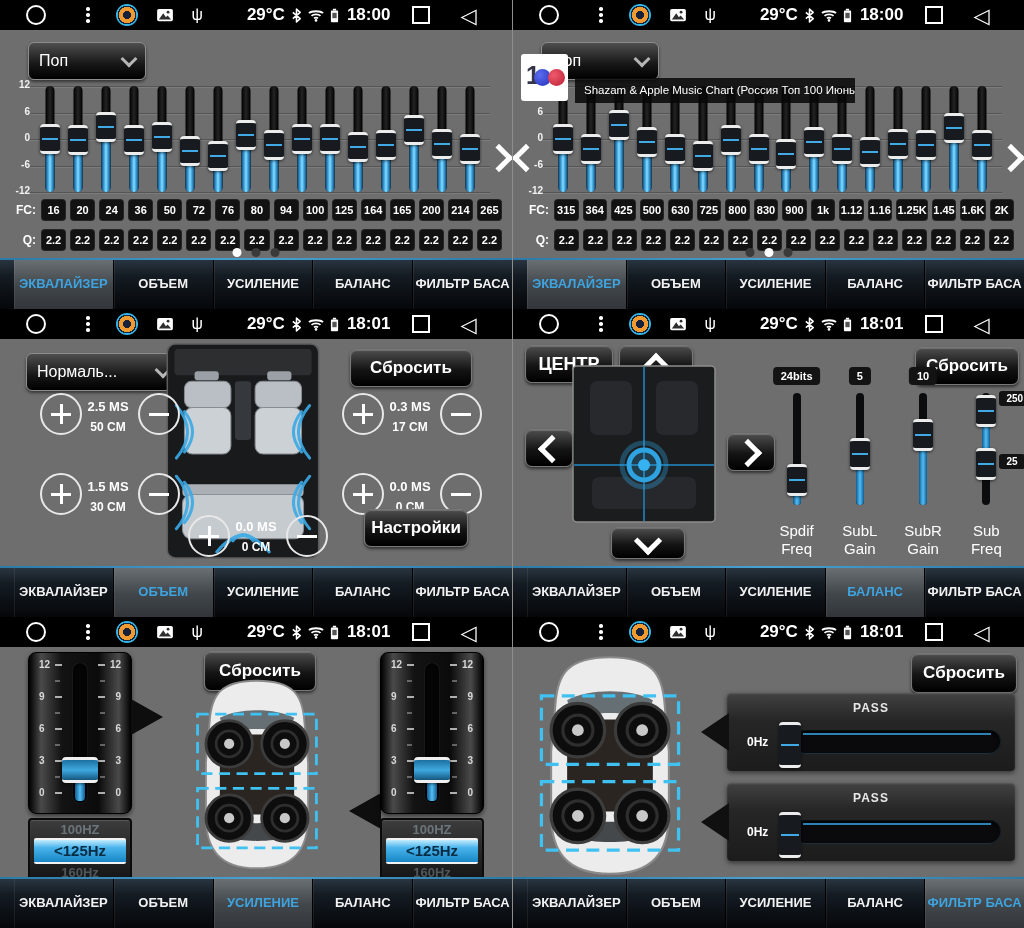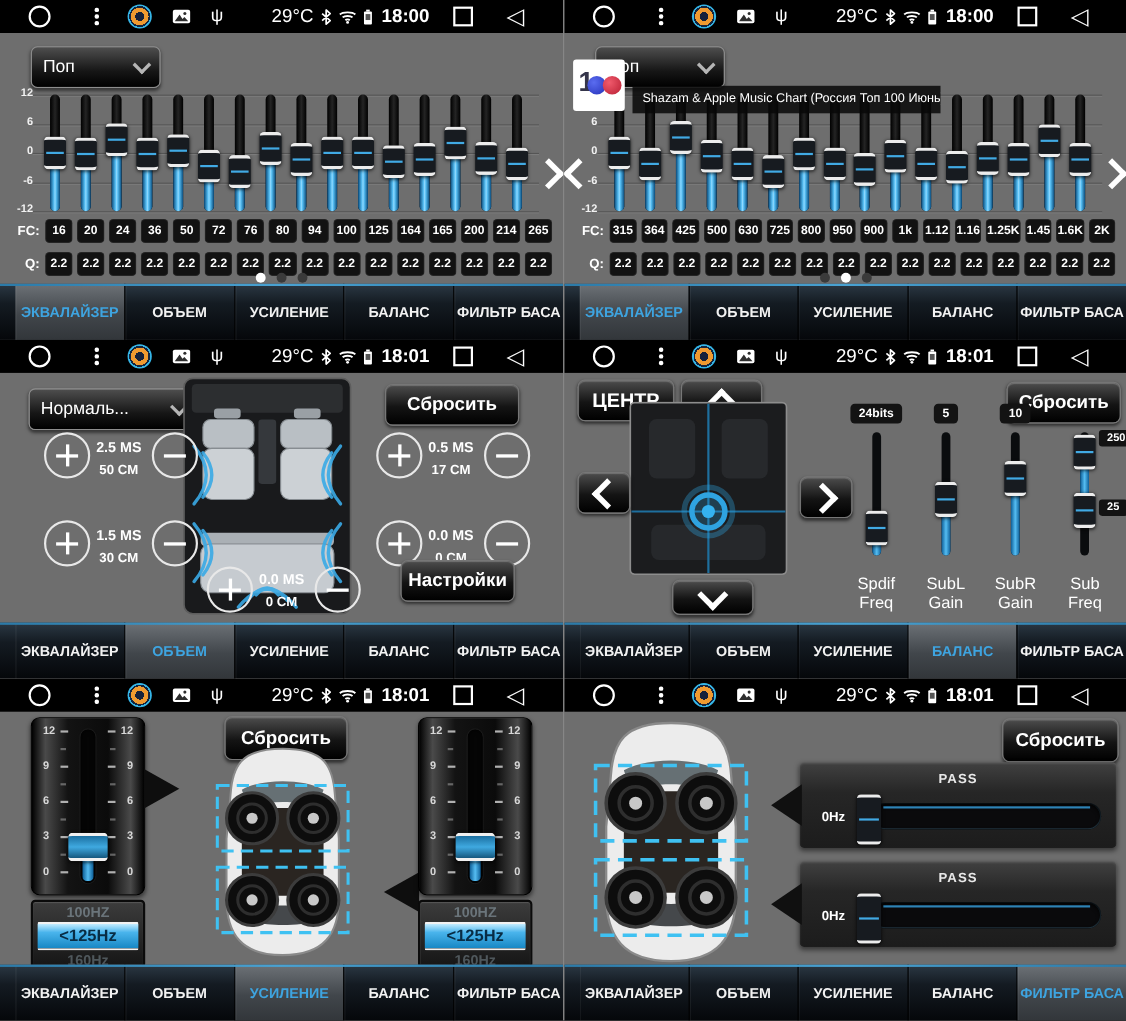--- a/index.html
+++ b/index.html
@@ -11,21 +11,21 @@
   
   .statusbar{position:absolute;top:0;left:0;right:0;height:30px;background:#000;display:flex;
              align-items:center;color:#fff;z-index:3;}
   .sb-circle{width:16px;height:16px;border:2.5px solid #fff;border-radius:50%;margin-left:26px;flex:none;}
   .sb-dots{margin-left:40px;display:flex;flex-direction:column;gap:2.5px;flex:none;}
   .sb-dots i{width:3.5px;height:3.5px;background:#fff;border-radius:50%;}
   .sb-logo{margin-left:26px;width:22px;height:22px;border-radius:50%;flex:none;
      background:radial-gradient(circle at 50% 50%, #16213b 0 4px, #f09a30 4px 8px, #142640 8px 9.5px, #35b6e8 9.5px);}
   .sb-gallery{margin-left:18px;flex:none;}
   .sb-usb{margin-left:18px;font-size:16px;flex:none;}
-  .sb-temp{margin-left:44px;font-size:17px;font-weight:normal;flex:none;}
+  .sb-temp{margin-left:44px;font-size:17px;font-weight:bold;flex:none;}
   .sb-ic{margin-left:6px;flex:none;}
   .sb-time{margin-left:8px;font-size:17px;font-weight:bold;flex:none;}
   .sb-square{width:14px;height:14px;border:2.5px solid #fff;margin-left:22px;flex:none;}
   .sb-back{margin-left:30px;font-size:21px;line-height:1;flex:none;}
 
   
   .tabbar{position:absolute;left:0;right:0;bottom:0;height:51px;display:flex;z-index:3;
           background:linear-gradient(180deg,#2b3844 0%,#141b22 35%,#05070a 100%);padding-left:14px;}
   .tabbar::before{content:'';position:absolute;top:0;left:0;right:0;height:2px;
           background:linear-gradient(90deg,#2b7aa8,#49a2d2,#2b7aa8);z-index:1;}
@@ -524,21 +524,21 @@
         </div>
       <div class="fcq-row fc">
           <span class="fcq-label">FC:</span>
           <span class="fcq-badge">315</span>
           <span class="fcq-badge">364</span>
           <span class="fcq-badge">425</span>
           <span class="fcq-badge">500</span>
           <span class="fcq-badge">630</span>
           <span class="fcq-badge">725</span>
           <span class="fcq-badge">800</span>
-          <span class="fcq-badge">950</span>
+          <span class="fcq-badge">830</span>
           <span class="fcq-badge">900</span>
           <span class="fcq-badge">1k</span>
           <span class="fcq-badge">1.12</span>
           <span class="fcq-badge">1.16</span>
           <span class="fcq-badge">1.25K</span>
           <span class="fcq-badge">1.45</span>
           <span class="fcq-badge">1.6K</span>
           <span class="fcq-badge">2K</span>
         </div>
       <div class="fcq-row q">
@@ -678,21 +678,21 @@
       </div>
       <div class="circ" style="left:138px;top:134px;">
           <span class="h"></span>
         </div>
 
       <div class="circ" style="left:342px;top:54px;">
           <span class="h"></span>
           <span class="v"></span>
         </div>
       <div class="st-val" style="left:380px;top:60px;">
-        <div class="ms">0.5 MS</div>
+        <div class="ms">0.3 MS</div>
           <div class="cm">17 CM</div>
       </div>
       <div class="circ" style="left:440px;top:54px;">
           <span class="h"></span>
         </div>
 
       <div class="circ" style="left:342px;top:134px;">
           <span class="h"></span>
           <span class="v"></span>
         </div>

